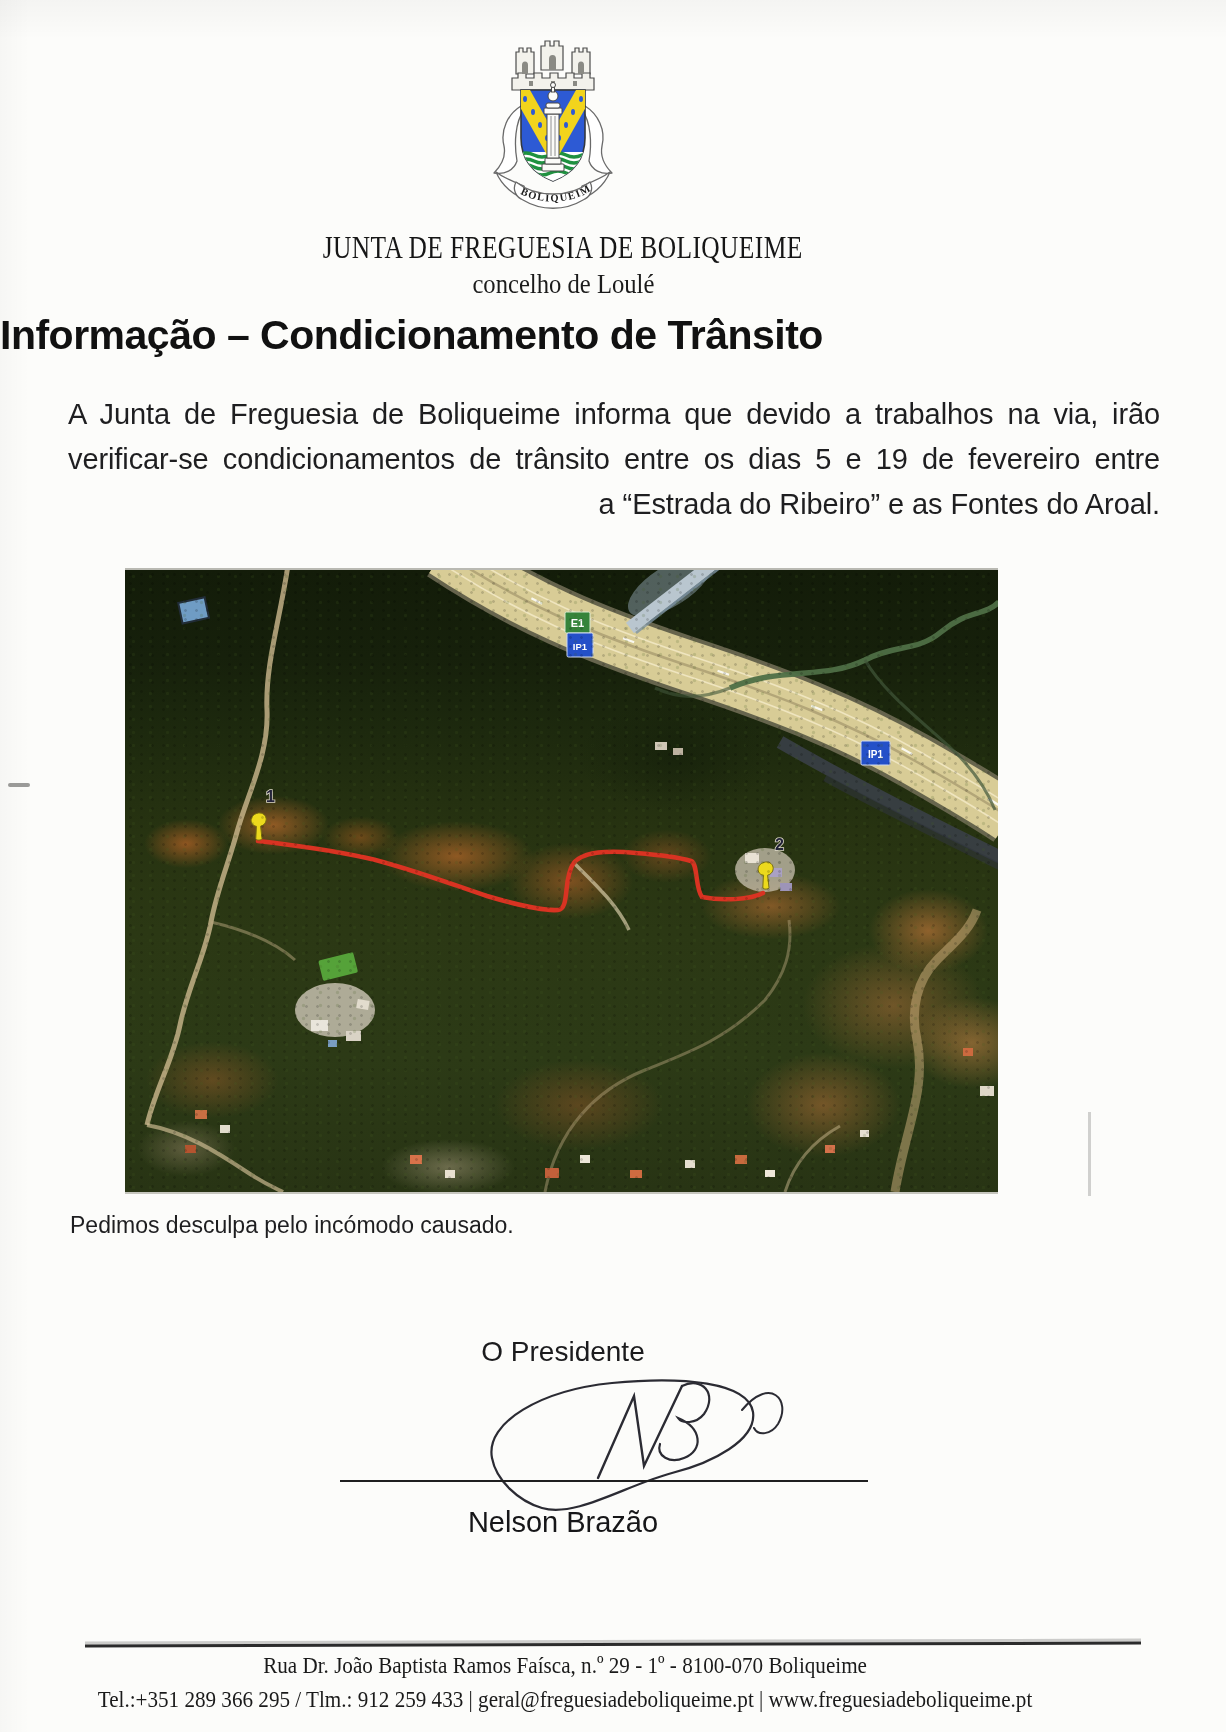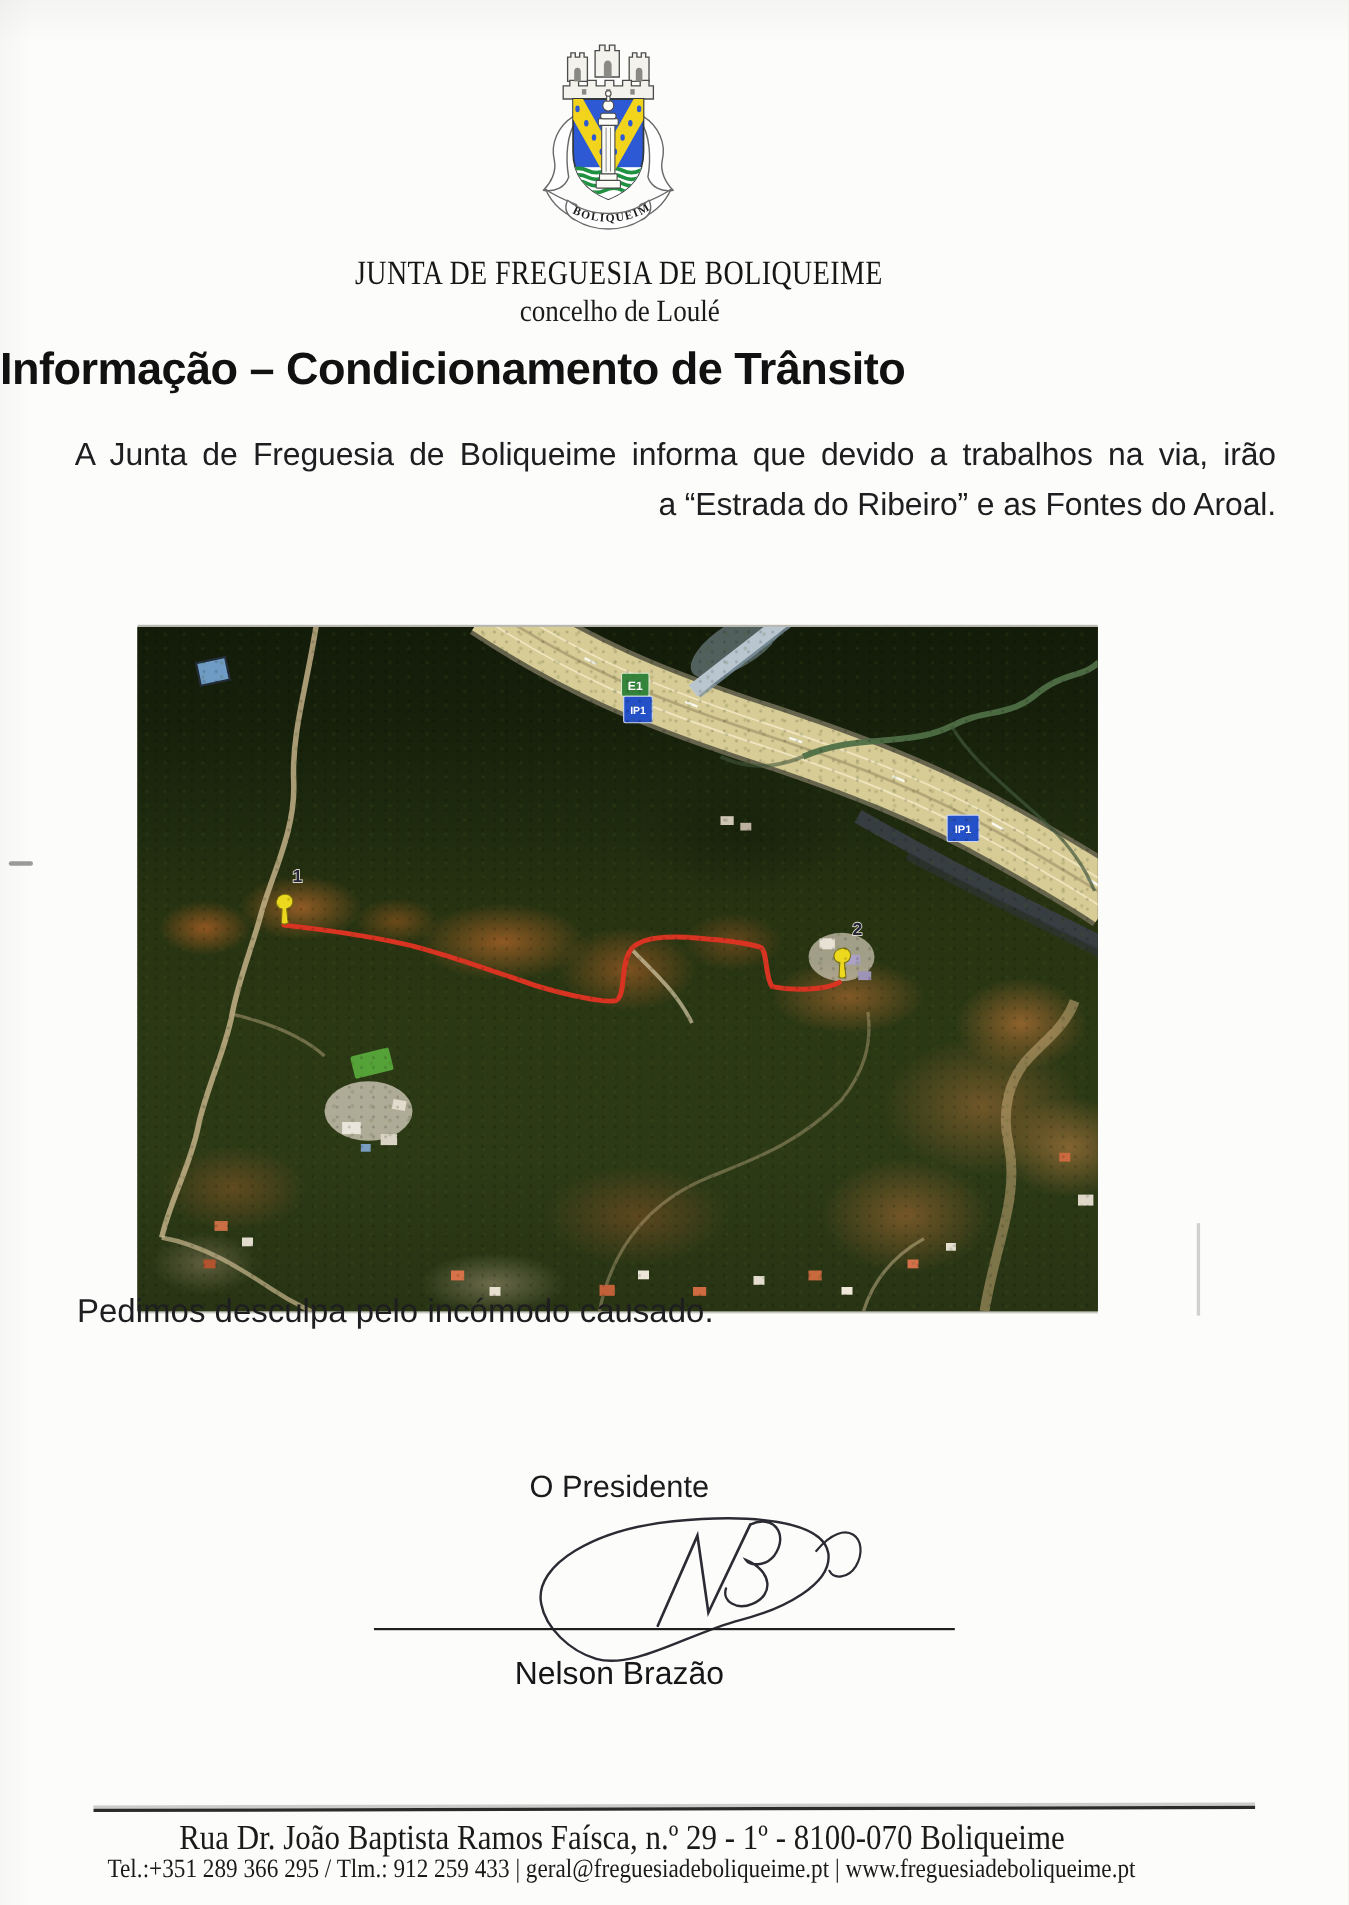--- a/index.html
+++ b/index.html
@@ -56,32 +56,32 @@
   .map-wrap::after{content:"";position:absolute;inset:0;pointer-events:none;opacity:.45;
     background-image:
       radial-gradient(circle, rgba(0,0,0,.35) 1px, transparent 1.7px),
       radial-gradient(circle, rgba(70,95,35,.4) 1.2px, transparent 2.1px);
     background-size:11px 9px, 17px 13px;}
   .map-art{position:absolute;inset:0;width:100%;height:100%;}
   .map-num{fill:#23233a;font-size:16px;font-weight:700;
     font-family:"Liberation Sans",sans-serif;paint-order:stroke;stroke:#ded9c8;stroke-width:1.6px;}
   .badge-txt{fill:#ffffff;font-weight:700;text-anchor:middle;font-family:"Liberation Sans",sans-serif;}
 
-  .apology{left:70px;top:1176px;font-size:30px;color:#1e1e20;}
+  .apology{left:70px;top:1212px;font-size:23px;color:#1e1e20;}
 
   .sig-role{top:1336px;font-size:28px;color:#1b1b1d;}
   .sig-svg{left:430px;top:1358px;width:360px;height:165px;}
   .sig-line{left:340px;top:1480px;width:528px;height:2px;background:#1f1f1f;}
   .sig-name{top:1506px;font-size:29px;color:#161618;}
 
   .footer-rule{left:85px;top:1643px;width:1056px;height:3px;background:#2b2b2b;
     transform:rotate(-.15deg);box-shadow:0 -3px 0 rgba(60,60,60,.25);}
   .footer-line{left:0;width:1130px;text-align:center;font-family:"Liberation Serif",serif;
     color:#1a1a1a;white-space:nowrap;}
-  .footer-line.l1{top:1652px;font-size:32px;text-align:center;}
+  .footer-line.l1{top:1652px;font-size:24px;text-align:center;}
   .footer-line.l2{top:1686px;font-size:24px;}
 
   .artifact-dash{left:8px;top:783px;width:22px;height:4px;background:#5a5a58;
     opacity:.6;border-radius:2px;}
   .artifact-edge{left:1088px;top:1112px;width:3px;height:84px;background:#8f8f8c;opacity:.4;}
 
   .crest-banner-text{font-family:"Liberation Serif",serif;font-size:10.5px;
     letter-spacing:1.4px;fill:#1c1c1c;font-weight:700;}
 </style>
 </head>
@@ -159,20 +159,21 @@
     <span class="cond88">concelho de Loulé</span>
   </div>
   <div class="abs center-block org-name">
     <span class="cond">JUNTA DE FREGUESIA DE BOLIQUEIME</span>
   </div>
 
   <div class="abs doc-title">Informação – Condicionamento de Trânsito</div>
 
   <div class="abs body-par">
     <div class="body-line">A Junta de Freguesia de Boliqueime informa que devido a trabalhos na via, irão</div>
+    <div class="body-line">verificar-se condicionamentos de trânsito entre os dias 5 e 19 de fevereiro entre</div>
     <div class="body-line last">a “Estrada do Ribeiro” e as Fontes do Aroal.</div>
   </div>
 
   <div class="abs map-wrap">
     <svg class="map-art" viewBox="0 0 873 622" preserveAspectRatio="none">
 
       <g fill="none">
         <path d="M163,-5 C155,50 140,95 142,140 C144,185 122,225 112,262 C104,292 92,320 86,352 C80,385 62,420 55,455 C48,490 30,520 22,555" stroke="#cdb98f" stroke-width="5" opacity=".8"></path>
         <path d="M22,555 C60,562 92,582 122,602 C140,614 150,618 158,622" stroke="#c9b88e" stroke-width="4" opacity=".7"></path>
         <path d="M86,352 C120,360 150,372 170,390" stroke="#b7a67e" stroke-width="3" opacity=".5"></path>

